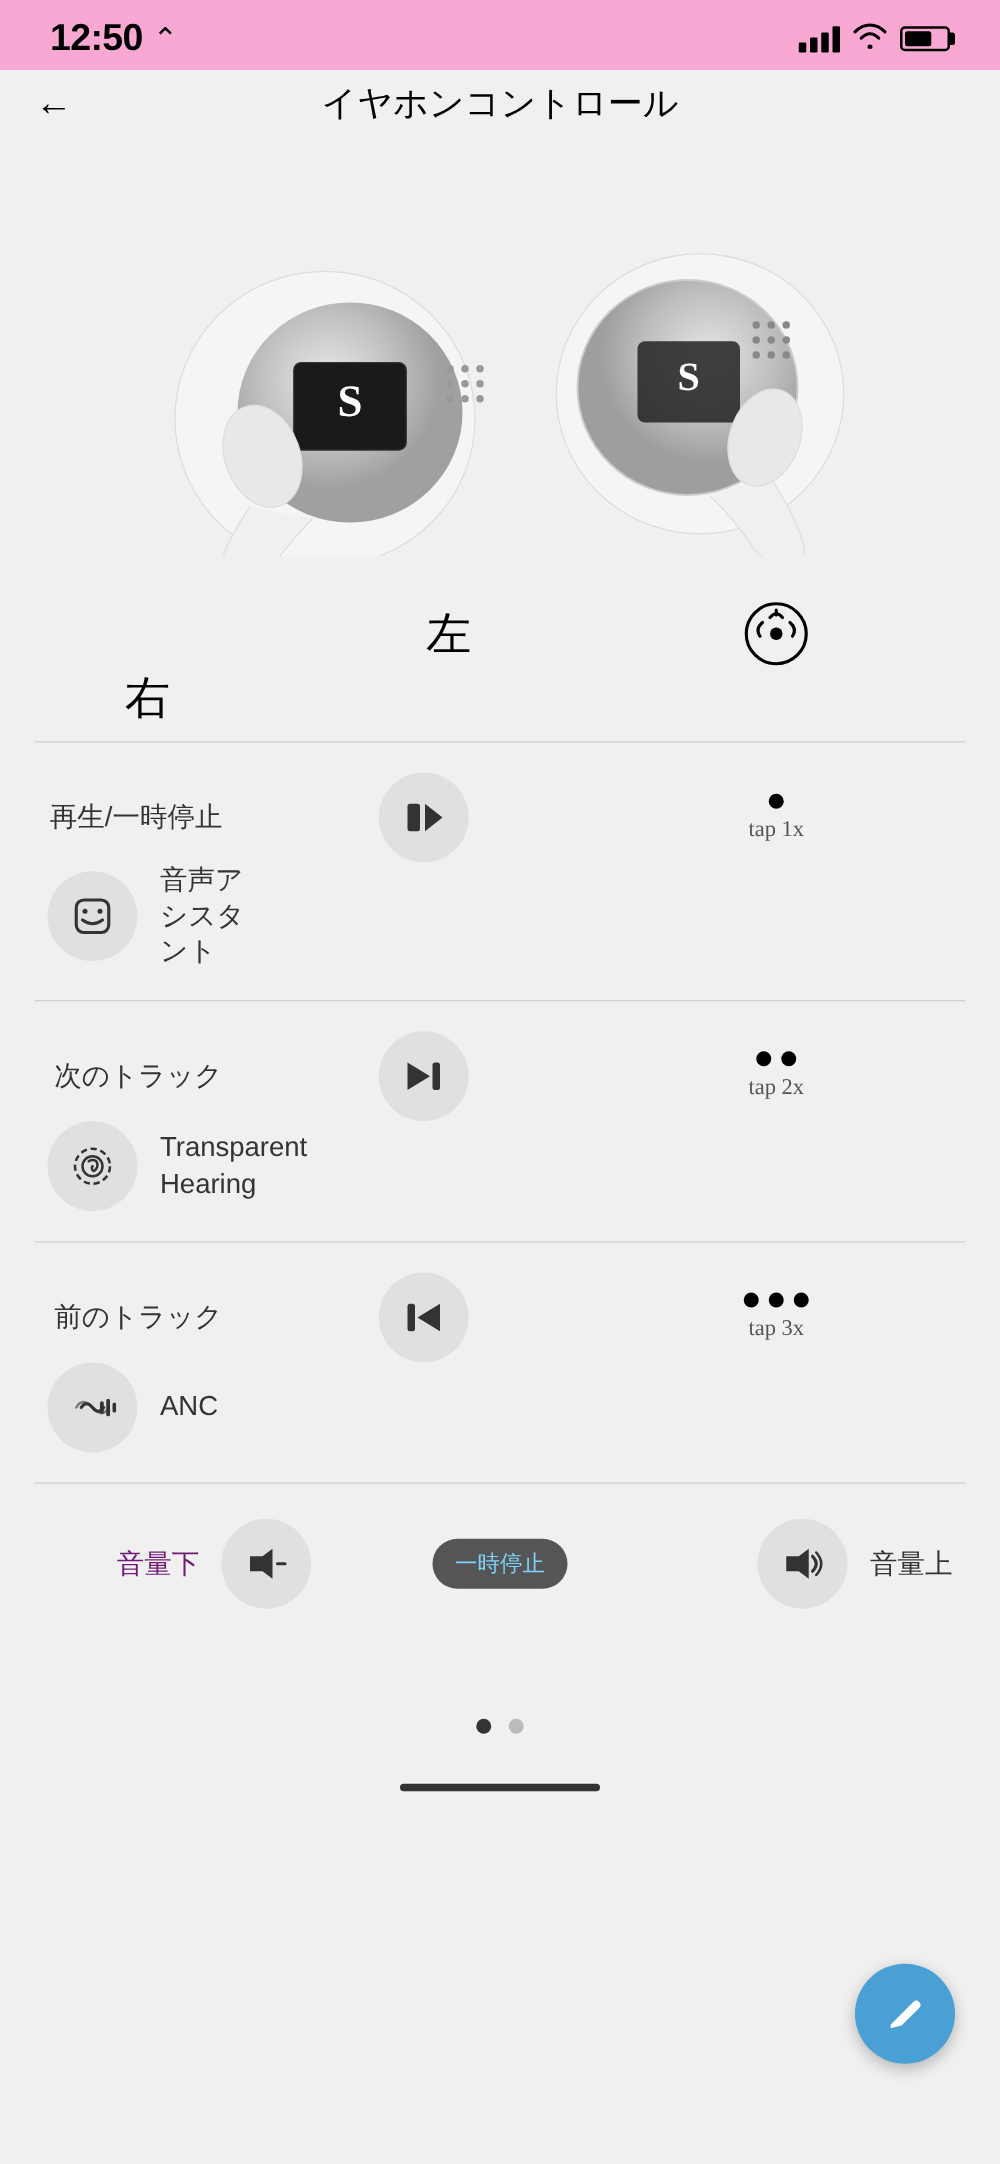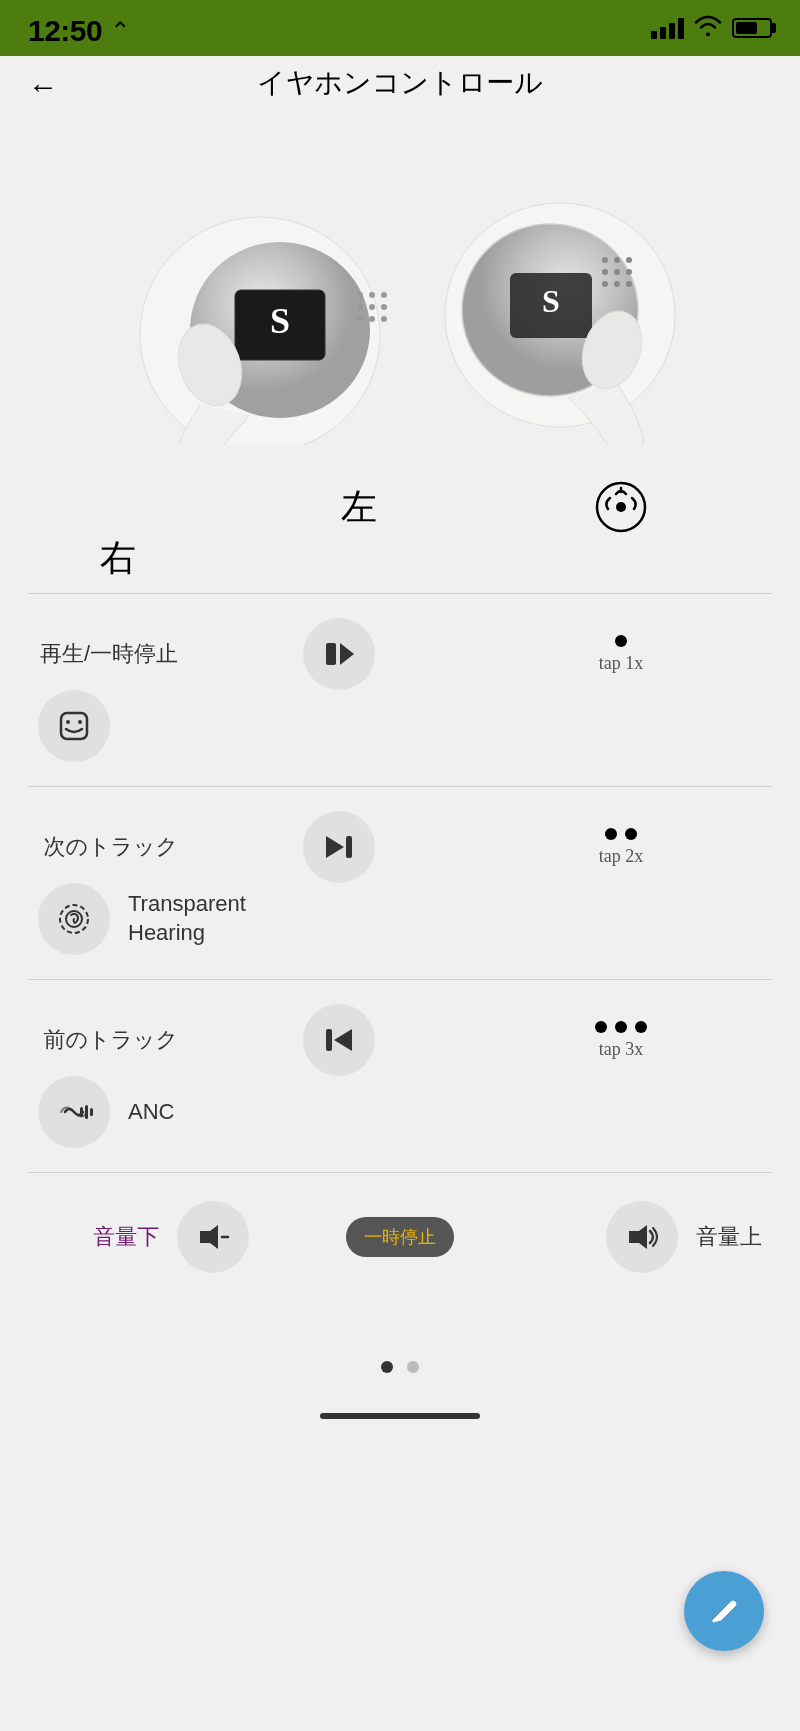--- a/index.html
+++ b/index.html
@@ -10,23 +10,23 @@
       background: #f0f0f0;
       font-family: -apple-system, 'Helvetica Neue', Arial, sans-serif;
       position: relative;
       overflow-x: hidden;
     }
 
     
     .status-bar {
       display: flex;
       justify-content: space-between;
-      align-items: flex-start;
-      padding: 14px 28px 8px;
-      background: #4d7c0f;
+      align-items: center;
+      padding: 14px 40px 8px;
+      background: #f9a8d4;
     }
     .status-time {
       font-size: 30px;
       font-weight: 600;
       letter-spacing: -0.5px;
     }
     .status-icons {
       display: flex;
       align-items: center;
       gap: 10px;
@@ -232,21 +232,21 @@
       font-size: 22px;
       color: #701a75;
     }
     .hold-center {
       display: flex;
       justify-content: center;
       align-items: center;
     }
     .hold-pill {
       background: #555;
-      color: #eab308;
+      color: #7dd3fc;
       font-size: 18px;
       padding: 8px 18px;
       border-radius: 20px;
       white-space: nowrap;
     }
     .hold-right {
       display: flex;
       justify-content: flex-end;
       align-items: center;
       gap: 18px;
@@ -451,20 +451,21 @@
     </div>
     <div class="right-control">
       <div class="control-btn">
         <svg viewBox="0 0 38 38" fill="none">
           <rect x="6" y="6" width="26" height="26" rx="6" stroke="#333" stroke-width="2.5" fill="none"></rect>
           <circle cx="13" cy="15" r="2" fill="#333"></circle>
           <circle cx="25" cy="15" r="2" fill="#333"></circle>
           <path d="M11 22 Q19 28 27 22" stroke="#333" stroke-width="2.5" fill="none" stroke-linecap="round"></path>
         </svg>
       </div>
+      <span class="right-label">音声アシスタント</span>
     </div>
   </div>
 
   <div class="control-row">
     <div class="row-label">次のトラック</div>
     <div class="left-control">
       <div class="control-btn">
         <svg viewBox="0 0 38 38" fill="none">
           <polygon points="6,8 24,19 6,30" fill="#333"></polygon>
           <rect x="26" y="8" width="6" height="22" rx="2" fill="#333"></rect>

